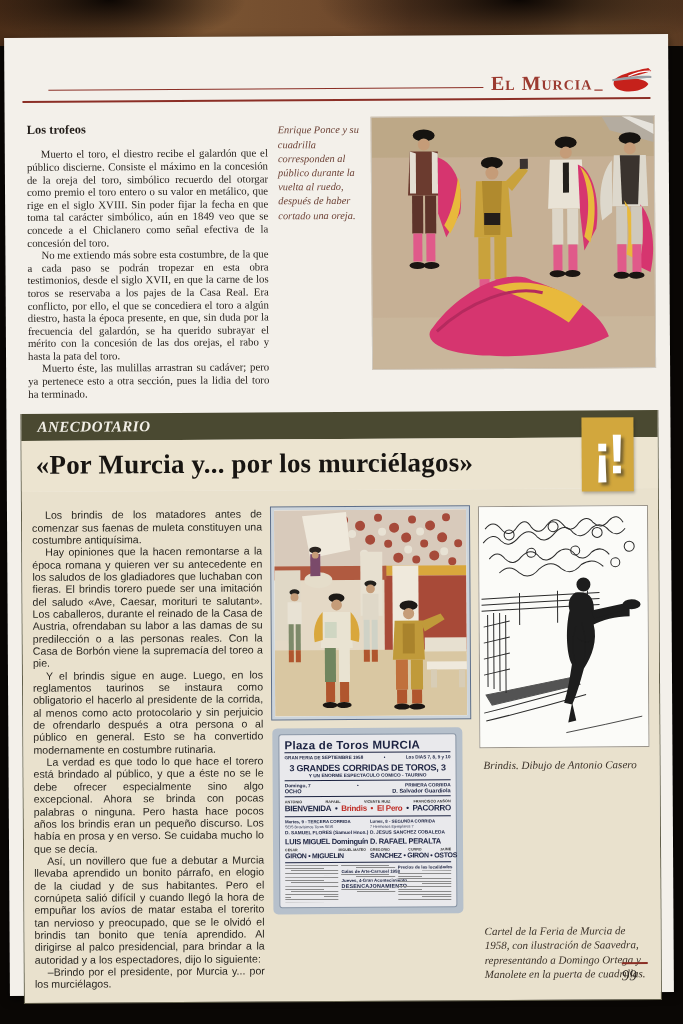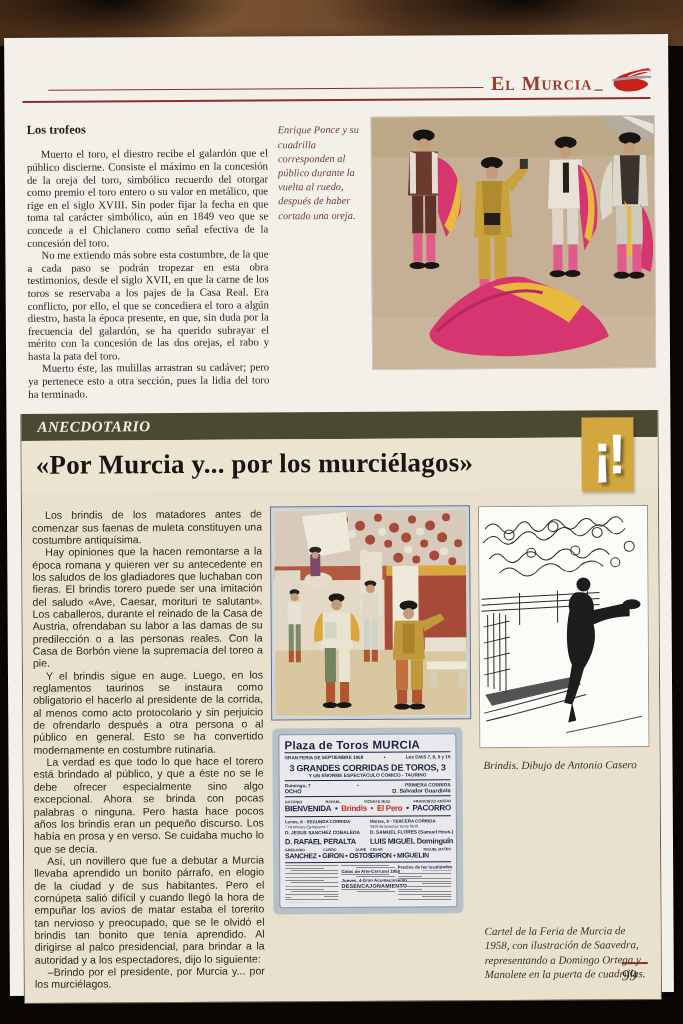--- a/index.html
+++ b/index.html
@@ -360,41 +360,41 @@
               <span>BIENVENIDA</span>
               <span>•</span>
               <span class="p-red">Brindis</span>
               <span class="p-red">•</span>
               <span class="p-red">El Pero</span>
               <span>•</span>
               <span>PACORRO</span>
             </div>
             <div class="p-cols">
               <div class="p-col">
+                <div class="h"><span>Martes, 9</span> - <span>TERCERA CORRIDA</span></div>
+                <div class="s">SEIS Bravísimos Toros SEIS</div>
+                <div class="g">D. SAMUEL FLORES (Samuel Hnos.)</div>
+                <div class="star">LUIS MIGUEL Dominguín</div>
+                <div class="nm">
+                  <span>CESAR</span>
+                  <span>MIGUEL MATEO</span>
+                </div>
+                <div class="mt">GIRON • MIGUELIN</div>
+              </div>
+              <div class="p-col">
                 <div class="h"><span>Lunes, 8</span> - <span>SEGUNDA CORRIDA</span></div>
                 <div class="s">7 Hermosos Ejemplares 7</div>
                 <div class="g">D. JESUS SANCHEZ COBALEDA</div>
                 <div class="star">D. RAFAEL PERALTA</div>
                 <div class="nm">
                   <span>GREGORIO</span>
                   <span>CURRO</span>
                   <span>JAIME</span>
                 </div>
                 <div class="mt">SANCHEZ • GIRON • OSTOS</div>
-              </div>
-              <div class="p-col">
-                <div class="h"><span>Martes, 9</span> - <span>TERCERA CORRIDA</span></div>
-                <div class="s">SEIS Bravísimos Toros SEIS</div>
-                <div class="g">D. SAMUEL FLORES (Samuel Hnos.)</div>
-                <div class="star">LUIS MIGUEL Dominguín</div>
-                <div class="nm">
-                  <span>CESAR</span>
-                  <span>MIGUEL MATEO</span>
-                </div>
-                <div class="mt">GIRON • MIGUELIN</div>
               </div>
             </div>
             <div class="p-fine">
               <div class="c">
                 <div class="fp" style="height:10px"></div>
                 <div class="fp" style="height:7px;margin-top:2px"></div>
                 <div class="fp" style="height:16px;margin-top:2px"></div>
               </div>
               <div class="c">
                 <div class="fp" style="height:4px"></div>

